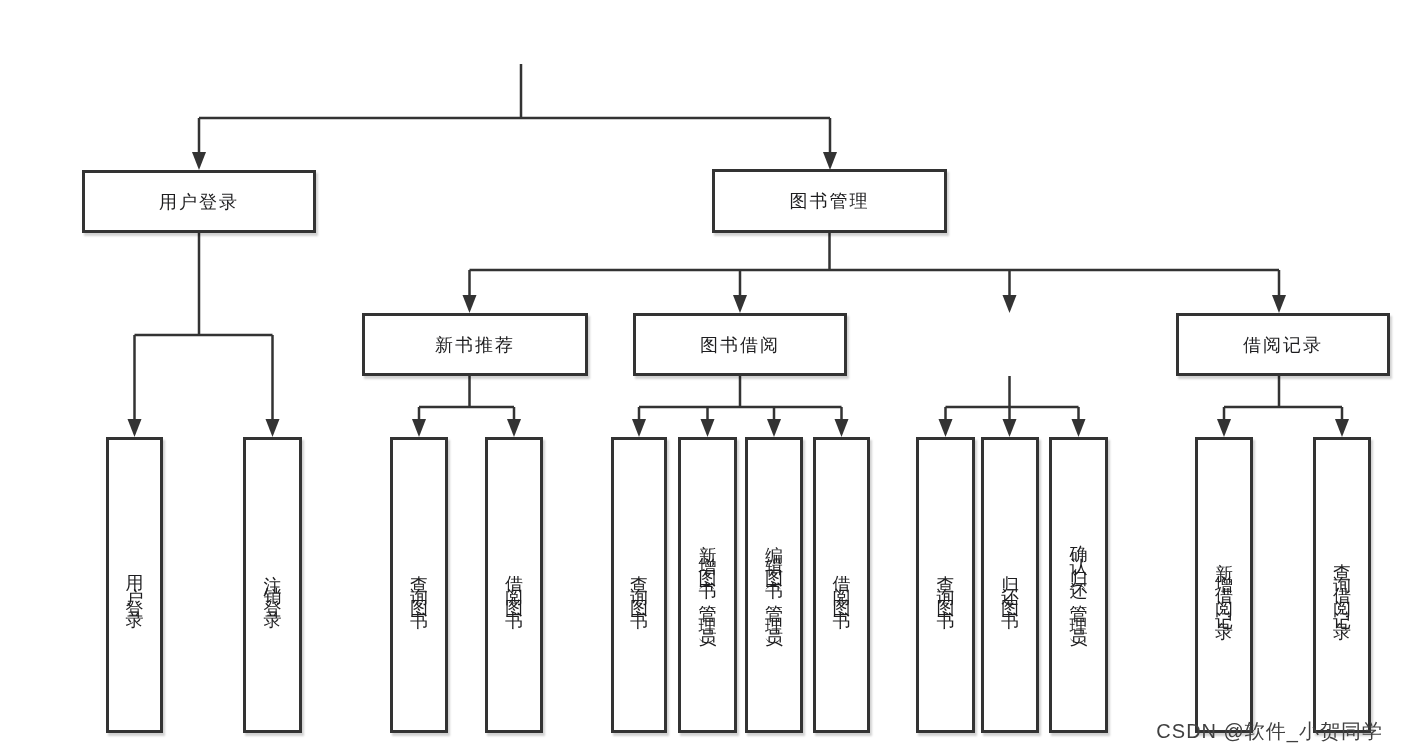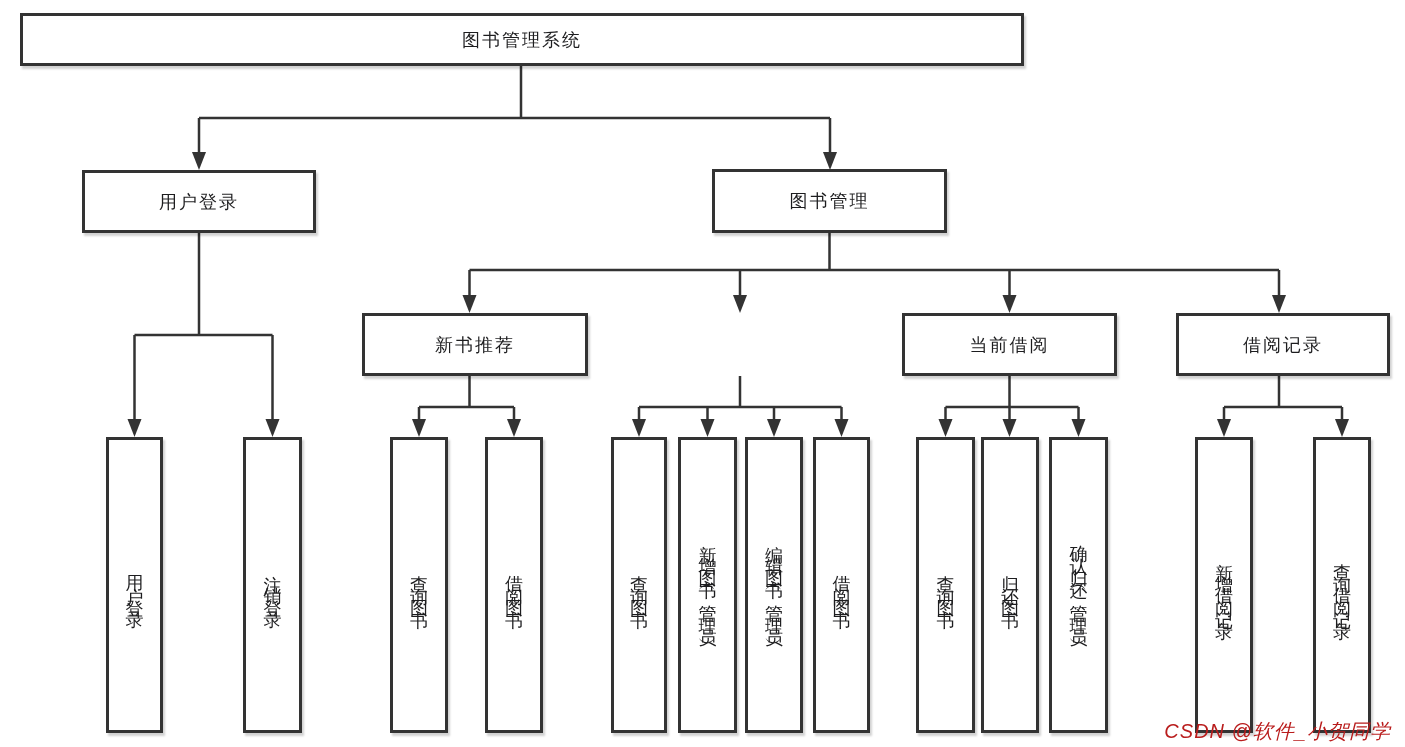--- a/index.html
+++ b/index.html
@@ -31,28 +31,27 @@
   .v-text{
     writing-mode:vertical-rl;
     text-orientation:mixed;
     font-size:18px;
     line-height:1;
     letter-spacing:12px;
     white-space:nowrap;
   }
   .watermark{
     position:absolute;
-    right:14px;
+    right:22px;
     bottom:2px;
     font-size:20px;
     letter-spacing:1px;
-    color:#b91c1c;
+    color:#404040;
     z-index:5;
     white-space:nowrap;
-    font-style:italic;
   }
 </style>
 </head>
 <body>
 
 <div class="stage">
 
   <svg class="connectors" width="1405" height="747" viewBox="0 0 1405 747">
 
     <g stroke="#333333" stroke-width="2.5" fill="none">
@@ -110,36 +109,33 @@
 
     <g stroke="#333333" stroke-width="2.5" fill="none">
       <path d="M1279,376 V407 M1224,407 H1342 M1224,407 V421 M1342,407 V421"></path>
     </g>
     <g fill="#333333" stroke="none">
       <polygon points="1224,437 1217,419 1231,419"></polygon>
       <polygon points="1342,437 1335,419 1349,419"></polygon>
     </g>
   </svg>
 
-  <div class="box" style="left:20px;top:13px;width:1004px;height:53px;">
-    <span class="h-text">图书管理系统</span>
-  </div>
 
   <div class="box" style="left:82px;top:170px;width:234px;height:63px;">
     <span class="h-text">用户登录</span>
   </div>
   <div class="box" style="left:712px;top:169px;width:235px;height:64px;">
     <span class="h-text">图书管理</span>
   </div>
 
   <div class="box" style="left:362px;top:313px;width:226px;height:63px;">
     <span class="h-text">新书推荐</span>
   </div>
-  <div class="box" style="left:902px;top:313px;width:215px;height:63px;">
-    <span class="h-text">当前借阅</span>
+  <div class="box" style="left:633px;top:313px;width:214px;height:63px;">
+    <span class="h-text">图书借阅</span>
   </div>
   <div class="box" style="left:1176px;top:313px;width:214px;height:63px;">
     <span class="h-text">借阅记录</span>
   </div>
 
   <div class="box" style="left:106px;top:437px;width:57px;height:296px;">
     <span class="v-text">用户登录</span>
   </div>
   <div class="box" style="left:243px;top:437px;width:59px;height:296px;">
     <span class="v-text">注销登录</span>

